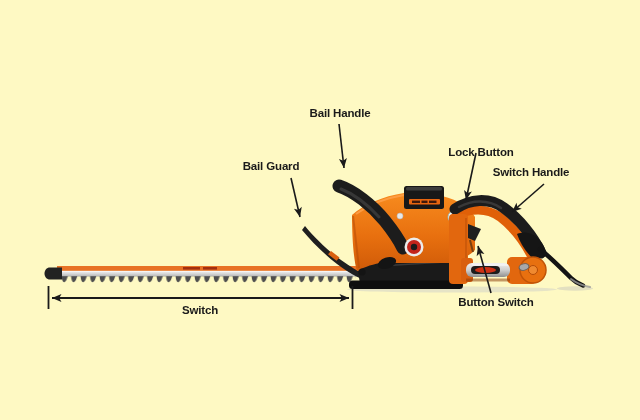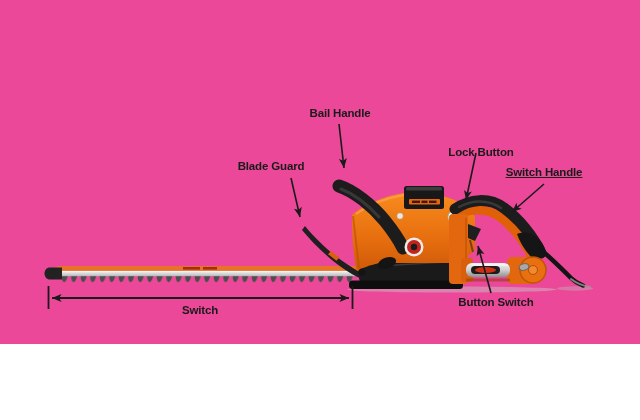--- a/index.html
+++ b/index.html
@@ -1,16 +1,16 @@
 <!DOCTYPE html>
 <html><head>
 <meta charset="utf-8">
 <style>
   html,body{margin:0;padding:0;background:#fff;}
-  #canvas{position:relative;width:640px;height:344px;background:#ec4899;overflow:hidden;
+  #canvas{position:relative;width:640px;height:420px;background:#fef9c3;overflow:hidden;
           font-family:"Liberation Sans", sans-serif;}
   #art{position:absolute;left:0;top:0;}
   .part-label{position:absolute;transform:translateX(-50%);white-space:nowrap;
               font-weight:bold;font-size:11.5px;letter-spacing:-0.15px;color:#1a1a1a;}
 </style>
 </head>
 <body>
 
 <div id="canvas">
 
@@ -149,17 +149,17 @@
 
     <g stroke="#1a1a1a" stroke-width="1.8">
       <line x1="48.5" y1="286" x2="48.5" y2="309"></line>
       <line x1="352.5" y1="286" x2="352.5" y2="309"></line>
       <line x1="52" y1="298" x2="349" y2="298" marker-start="url(#ah)" marker-end="url(#ah)"></line>
     </g>
   </svg>
 
   <div class="part-label" style="left:340px;top:107px;">Bail Handle</div>
   <div class="part-label" style="left:481px;top:136px;margin-top:10px;">Lock Button</div>
-  <div class="part-label" style="left:544px;top:166px;text-decoration:underline;">Switch Handle</div>
-  <div class="part-label" style="left:271px;top:160px;">Blade Guard</div>
+  <div class="part-label" style="left:531px;top:166px;">Switch Handle</div>
+  <div class="part-label" style="left:271px;top:160px;">Bail Guard</div>
   <div class="part-label" style="left:496px;top:296px;">Button Switch</div>
   <div class="part-label" style="left:200px;top:304px;">Switch</div>
 </div>
 
 </body></html>

